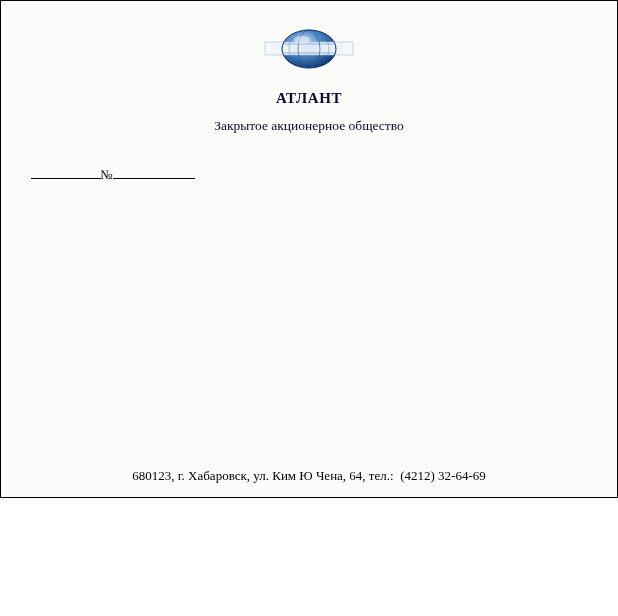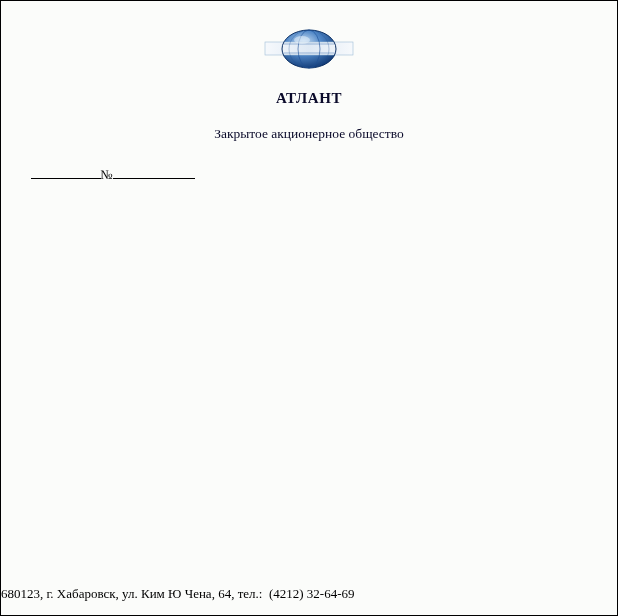--- a/index.html
+++ b/index.html
@@ -9,21 +9,21 @@
   }
   body {
     width: 618px;
     height: 616px;
     font-family: "Liberation Serif", serif;
   }
   #letterhead {
     position: relative;
     box-sizing: border-box;
     width: 618px;
-    height: 616px;
+    height: 498px;
     border: 1px solid #000000;
     background: #fbfcfa;
     overflow: hidden;
   }
   
   .logo-wrap {
     position: absolute;
     left: 0;
     right: 0;
     top: 26px;
@@ -50,21 +50,21 @@
     font-weight: bold;
     letter-spacing: 0.6px;
     color: #0a0a2a;
     line-height: 19px;
   }
   .company-sub {
     font-family: "Liberation Serif", serif;
     font-size: 13.5px;
     color: #0a0a2a;
     line-height: 20px;
-    margin-top: 16px;
+    margin-top: 8px;
   }
   
   .ref-block {
     position: absolute;
     left: 10px;
     top: 148px;
     font-family: "Liberation Serif", serif;
     font-size: 13px;
     color: #000000;
   }
@@ -81,20 +81,21 @@
   .r-long  { width: 70px; }
   .r-long2 { width: 82px; }
   .r-mid   { width: 46px; }
   .r-short { width: 50px; }
   
   .footer {
     position: absolute;
     left: 0;
     right: 0;
     bottom: 12px;
+    text-align: center;
     font-family: "Liberation Serif", serif;
     font-size: 13px;
     color: #000000;
     line-height: 18px;
   }
   .footer div { white-space: pre; }
 </style>
 </head>
 <body>
 

